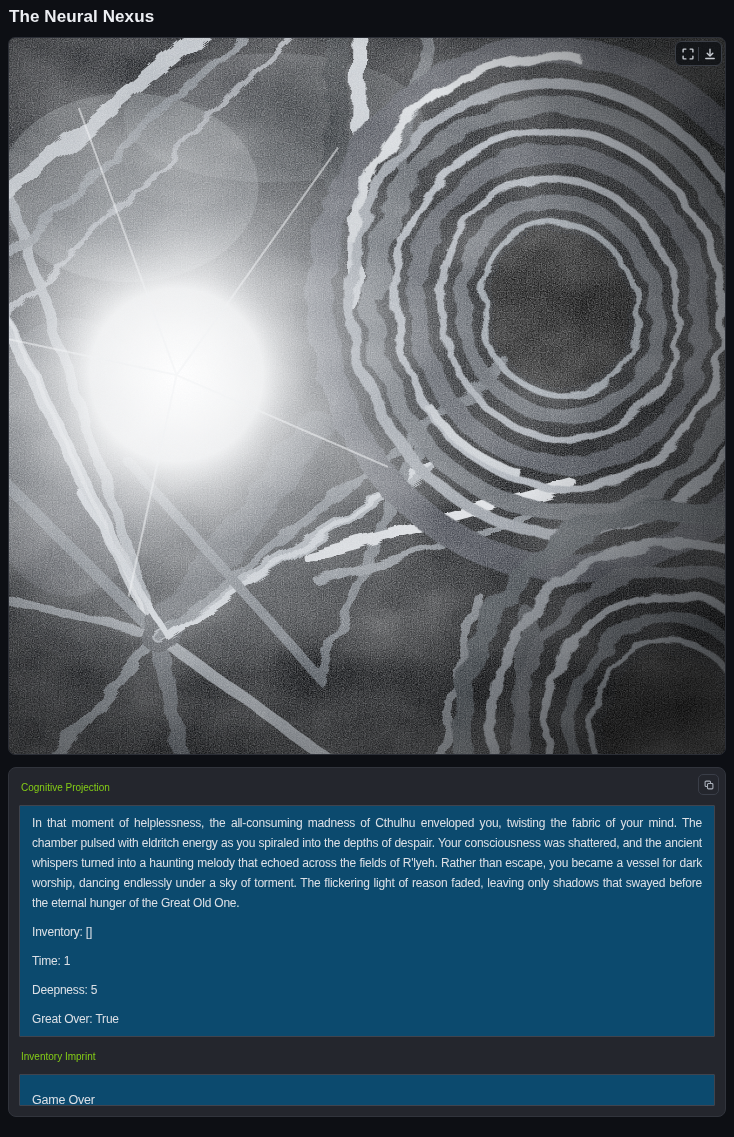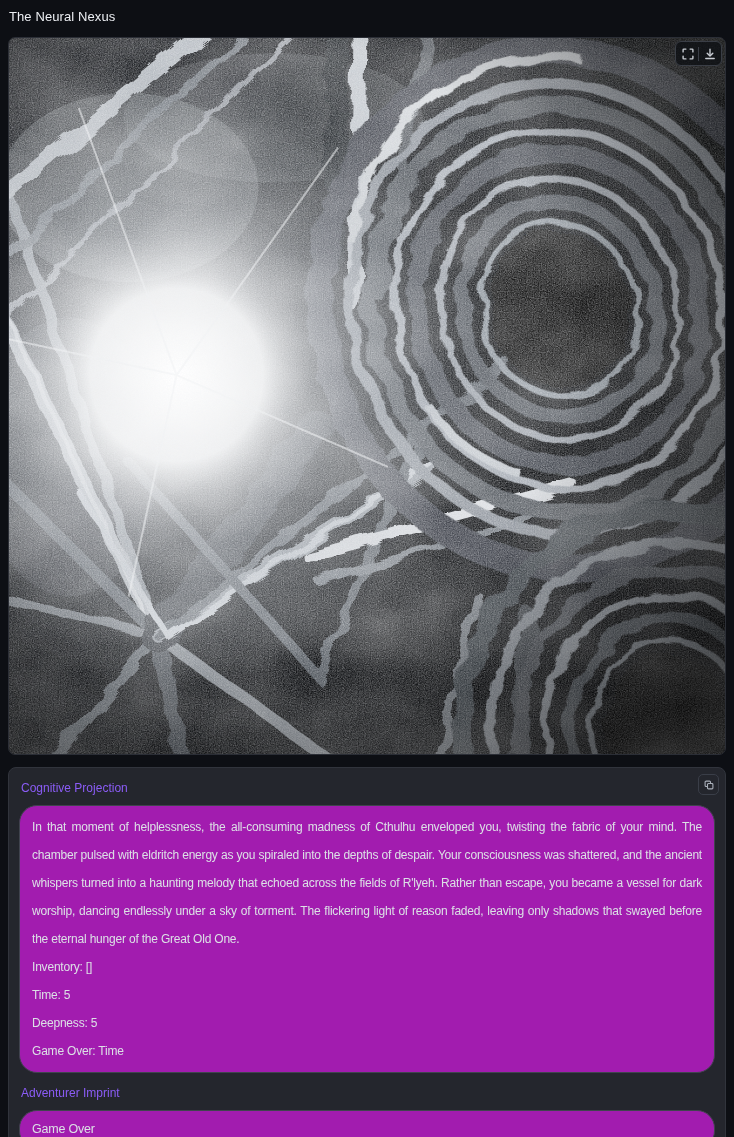--- a/index.html
+++ b/index.html
@@ -5,21 +5,21 @@
   html,body{margin:0;padding:0;}
   body{
     width:734px;height:1137px;overflow:hidden;
     background:#0d0f14;
     font-family:"Liberation Sans", sans-serif;
     -webkit-font-smoothing:antialiased;
   }
   *{box-sizing:border-box;}
   .page{padding:8px;}
   .app-title{
-    font-size:13px;font-weight:400;color:#eceef2;
+    font-size:17px;font-weight:700;color:#eceef2;
     line-height:16px;margin:1px 0 12px 1px;letter-spacing:.1px;
   }
   
   .image-block{
     position:relative;width:718px;height:718px;
     border:1px solid #2b2e36;border-radius:7px;
     background:#0a0b0d;overflow:hidden;
   }
   .image-block svg.art{display:block;width:100%;height:100%;}
   .img-toolbar{
@@ -35,39 +35,39 @@
   }
   .tb-div{width:1px;height:14px;background:#3a3e46;}
   
   .form-panel{
     position:relative;margin-top:12px;
     background:#24262d;border:1px solid #31343c;border-radius:8px;
     padding:10px;
   }
   .label-row{display:flex;align-items:flex-start;justify-content:space-between;}
   .block-label{
-    font-size:12px;color:#8b5cf6;line-height:16px;
+    font-size:10px;color:#84cc16;line-height:16px;
     margin:2px 0 9px 2px;display:block;
   }
   .copy-btn{
     width:21px;height:21px;flex:0 0 auto;
     display:flex;align-items:center;justify-content:center;
     background:#24262d;border:1px solid #3a3e48;border-radius:5px;
     color:#aab0ba;cursor:pointer;padding:0;margin-top:-4px;margin-right:-4px;
   }
   .textbox{
-    background:#a21caf;border:1px solid #40444e;border-radius:18px;
-    color:#dce0e6;font-size:12px;line-height:28px;letter-spacing:-0.2px;
+    background:#0c4a6e;border:1px solid #40444e;border-radius:1px;
+    color:#dce0e6;font-size:12px;line-height:20px;letter-spacing:-0.2px;
     padding:7px 12px;width:100%;
   }
   .story-box{min-height:223px;}
   .story{text-align:justify;}
-  .tb-line{}
+  .tb-line{margin-top:9px;}
   .imprint-label{margin-top:12px;}
-  .imprint-box{height:39px;padding:4px 12px;font-size:12.5px;}
+  .imprint-box{height:20px;padding:15px 12px;font-size:12.5px;}
 </style>
 </head>
 <body>
 
 <div class="page">
 
   <div class="app-title">The Neural Nexus</div>
 
   <div class="image-block">
     <svg class="art" viewBox="0 0 718 718" xmlns="http://www.w3.org/2000/svg">
@@ -200,24 +200,24 @@
         <svg width="12" height="12" viewBox="0 0 20 20" fill="none" stroke="currentColor" stroke-width="1.8" stroke-linecap="round" stroke-linejoin="round">
           <rect x="7.5" y="7.5" width="9" height="9" rx="1.5"></rect>
           <path d="M12.5 7.5 V5.2 A1.7 1.7 0 0 0 10.8 3.5 H5.2 A1.7 1.7 0 0 0 3.5 5.2 V10.8 A1.7 1.7 0 0 0 5.2 12.5 H7.5"></path>
         </svg>
       </button>
     </div>
 
     <div class="textbox story-box">
       <div class="story">In that moment of helplessness, the all-consuming madness of Cthulhu enveloped you, twisting the fabric of your mind. The chamber pulsed with eldritch energy as you spiraled into the depths of despair. Your consciousness was shattered, and the ancient whispers turned into a haunting melody that echoed across the fields of R'lyeh. Rather than escape, you became a vessel for dark worship, dancing endlessly under a sky of torment. The flickering light of reason faded, leaving only shadows that swayed before the eternal hunger of the Great Old One.</div>
       <div class="tb-line">Inventory: []</div>
-      <div class="tb-line">Time: 5</div>
+      <div class="tb-line">Time: 1</div>
       <div class="tb-line">Deepness: 5</div>
-      <div class="tb-line">Game Over: Time</div>
-    </div>
-
-    <div class="block-label imprint-label">Adventurer Imprint</div>
+      <div class="tb-line">Great Over: True</div>
+    </div>
+
+    <div class="block-label imprint-label">Inventory Imprint</div>
     <div class="textbox imprint-box">
       <span>Game Over</span>
     </div>
   </div>
 
 </div>
 
 </body></html>

